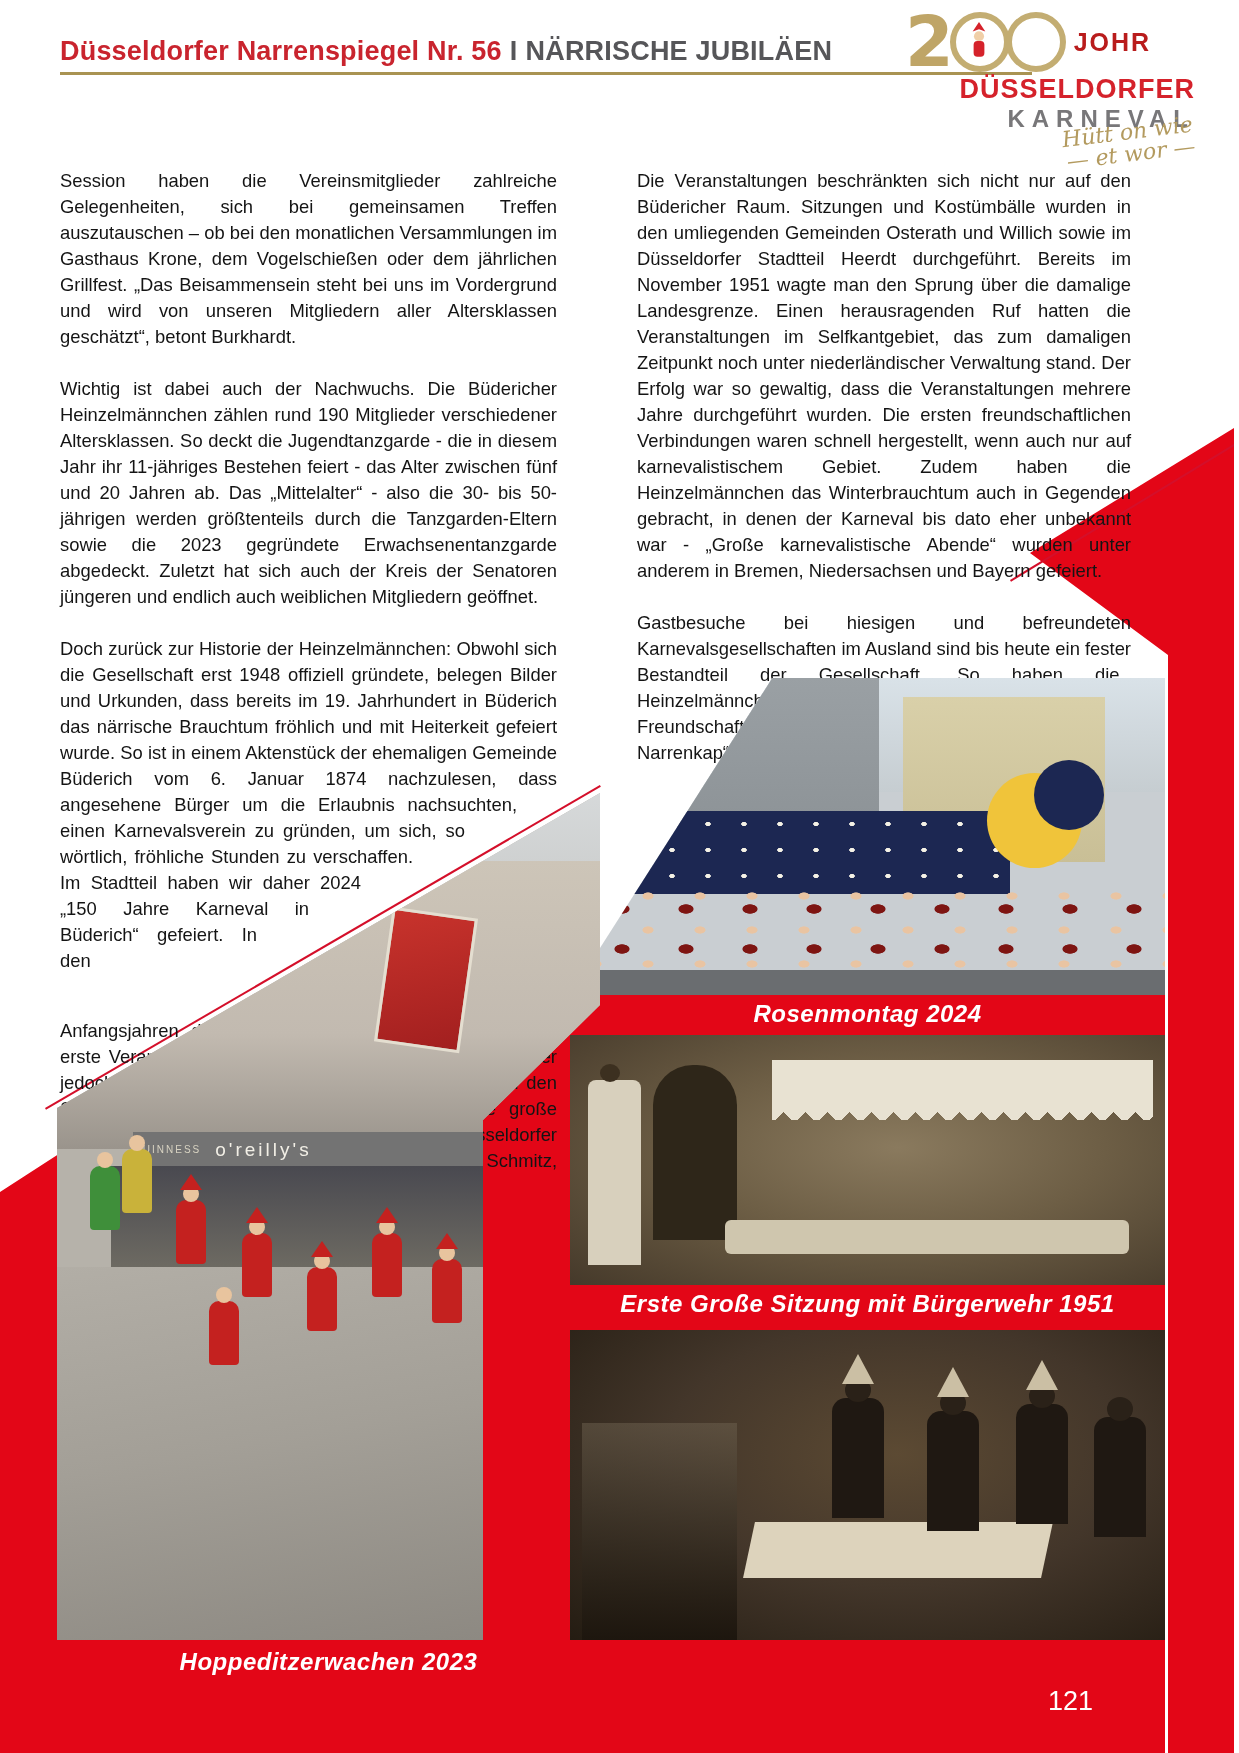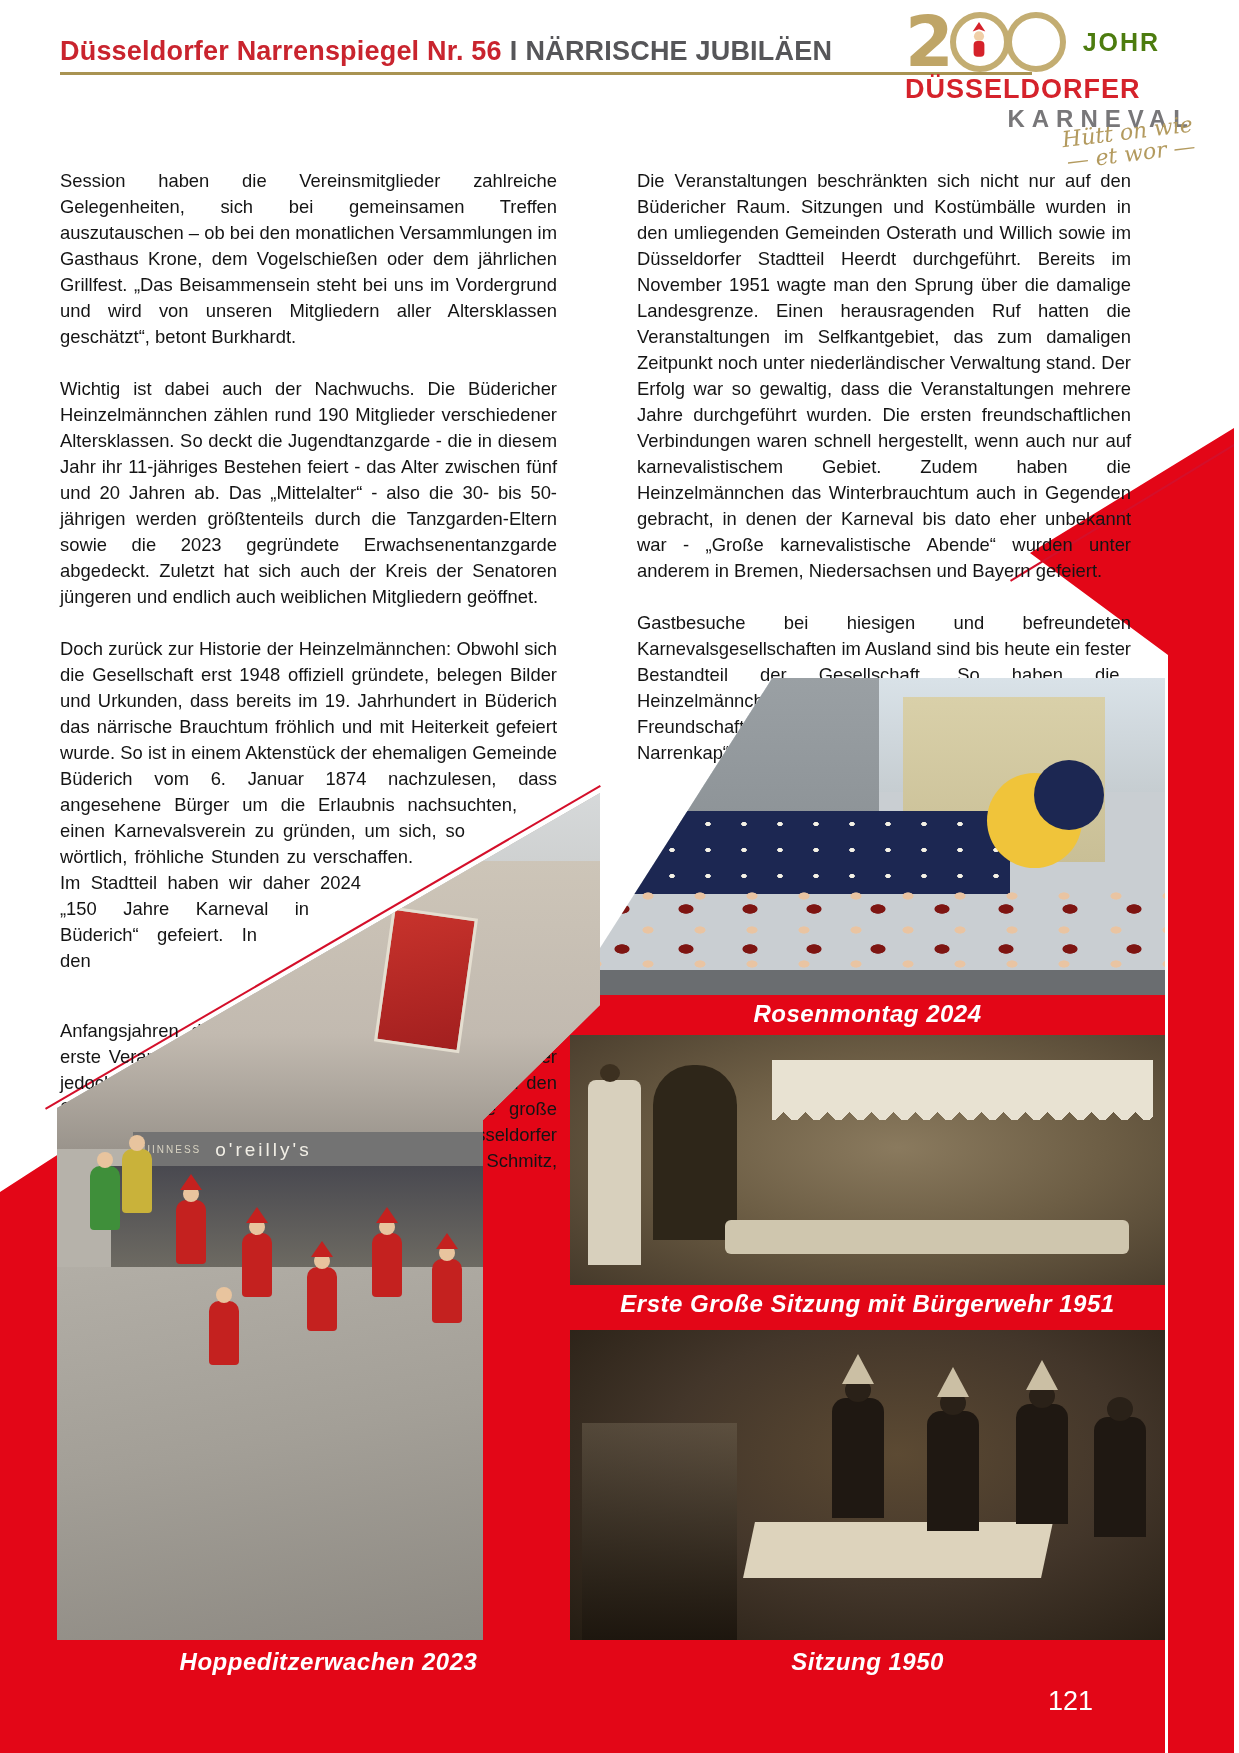--- a/index.html
+++ b/index.html
@@ -20,22 +20,22 @@
   .header .sep{color:#565659;padding:0 8px;}
   .header .sect{color:#565659;}
   .gold-rule{position:absolute;left:60px;top:72px;width:972px;height:3px;background:#a99352;}
 
   
   .logo{position:absolute;left:905px;top:12px;width:290px;}
   .logo-row{display:flex;align-items:center;}
   .logo-two{font-size:70px;line-height:60px;font-weight:bold;color:#bfa567;font-family:"DejaVu Sans",sans-serif;}
   .ring{width:48px;height:48px;border:6px solid #c3ad72;border-radius:50%;margin-left:-4px;position:relative;background:#fff;}
   .ring svg{position:absolute;left:4px;top:2px;}
-  .logo-johr{font-size:25px;font-weight:bold;color:#4d7c0f;letter-spacing:2px;margin-left:17px;}
-  .logo-l1{font-size:27px;font-weight:bold;color:#d5222b;letter-spacing:1px;margin-top:2px;}
+  .logo-johr{font-size:25px;font-weight:bold;color:#b91c1c;letter-spacing:2px;margin-left:8px;}
+  .logo-l1{font-size:27px;font-weight:bold;color:#d5222b;letter-spacing:1px;margin-top:2px;text-align:right;}
   .logo-l2{font-size:24px;font-weight:bold;color:#787779;letter-spacing:7px;text-align:right;}
   .logo-script{margin-top:-2px;text-align:right;color:#b39a5e;font-family:"DejaVu Serif",serif;
                font-style:italic;font-size:22px;line-height:22px;transform:rotate(-7deg);}
 
   
   .col{position:absolute;top:168px;font-size:18.4px;line-height:26px;color:#141414;
        text-align:justify;}
   .col p{margin:0 0 26px 0;}
   .col-left{left:60px;width:497px;}
   .col-right{left:637px;width:494px;}
@@ -178,21 +178,20 @@
   <div class="caption cap-1951">Erste Große Sitzung mit Bürgerwehr 1951</div>
 
   <div class="photo photo-1950">
     <div class="ph-el p50-left"></div>
     <div class="ph-el p50-table"></div>
     <div class="ph-el sil hat" style="left:44%;top:22%;"></div>
     <div class="ph-el sil hat" style="left:60%;top:26%;"></div>
     <div class="ph-el sil hat" style="left:75%;top:24%;"></div>
     <div class="ph-el sil" style="left:88%;top:28%;"></div>
   </div>
-  <div class="caption cap-1950">Sitzung 1950</div>
 
   <div class="photo photo-left">
     <div class="ph-el pl-sky"></div>
     <div class="ph-el pl-building"></div>
     <div class="ph-el pl-sign">
       <span class="guin">GUINNESS</span>
       <span class="oreilly">o'reilly's</span>
     </div>
     <div class="ph-el pl-facade"></div>
     <div class="ph-el pl-pavement"></div>

